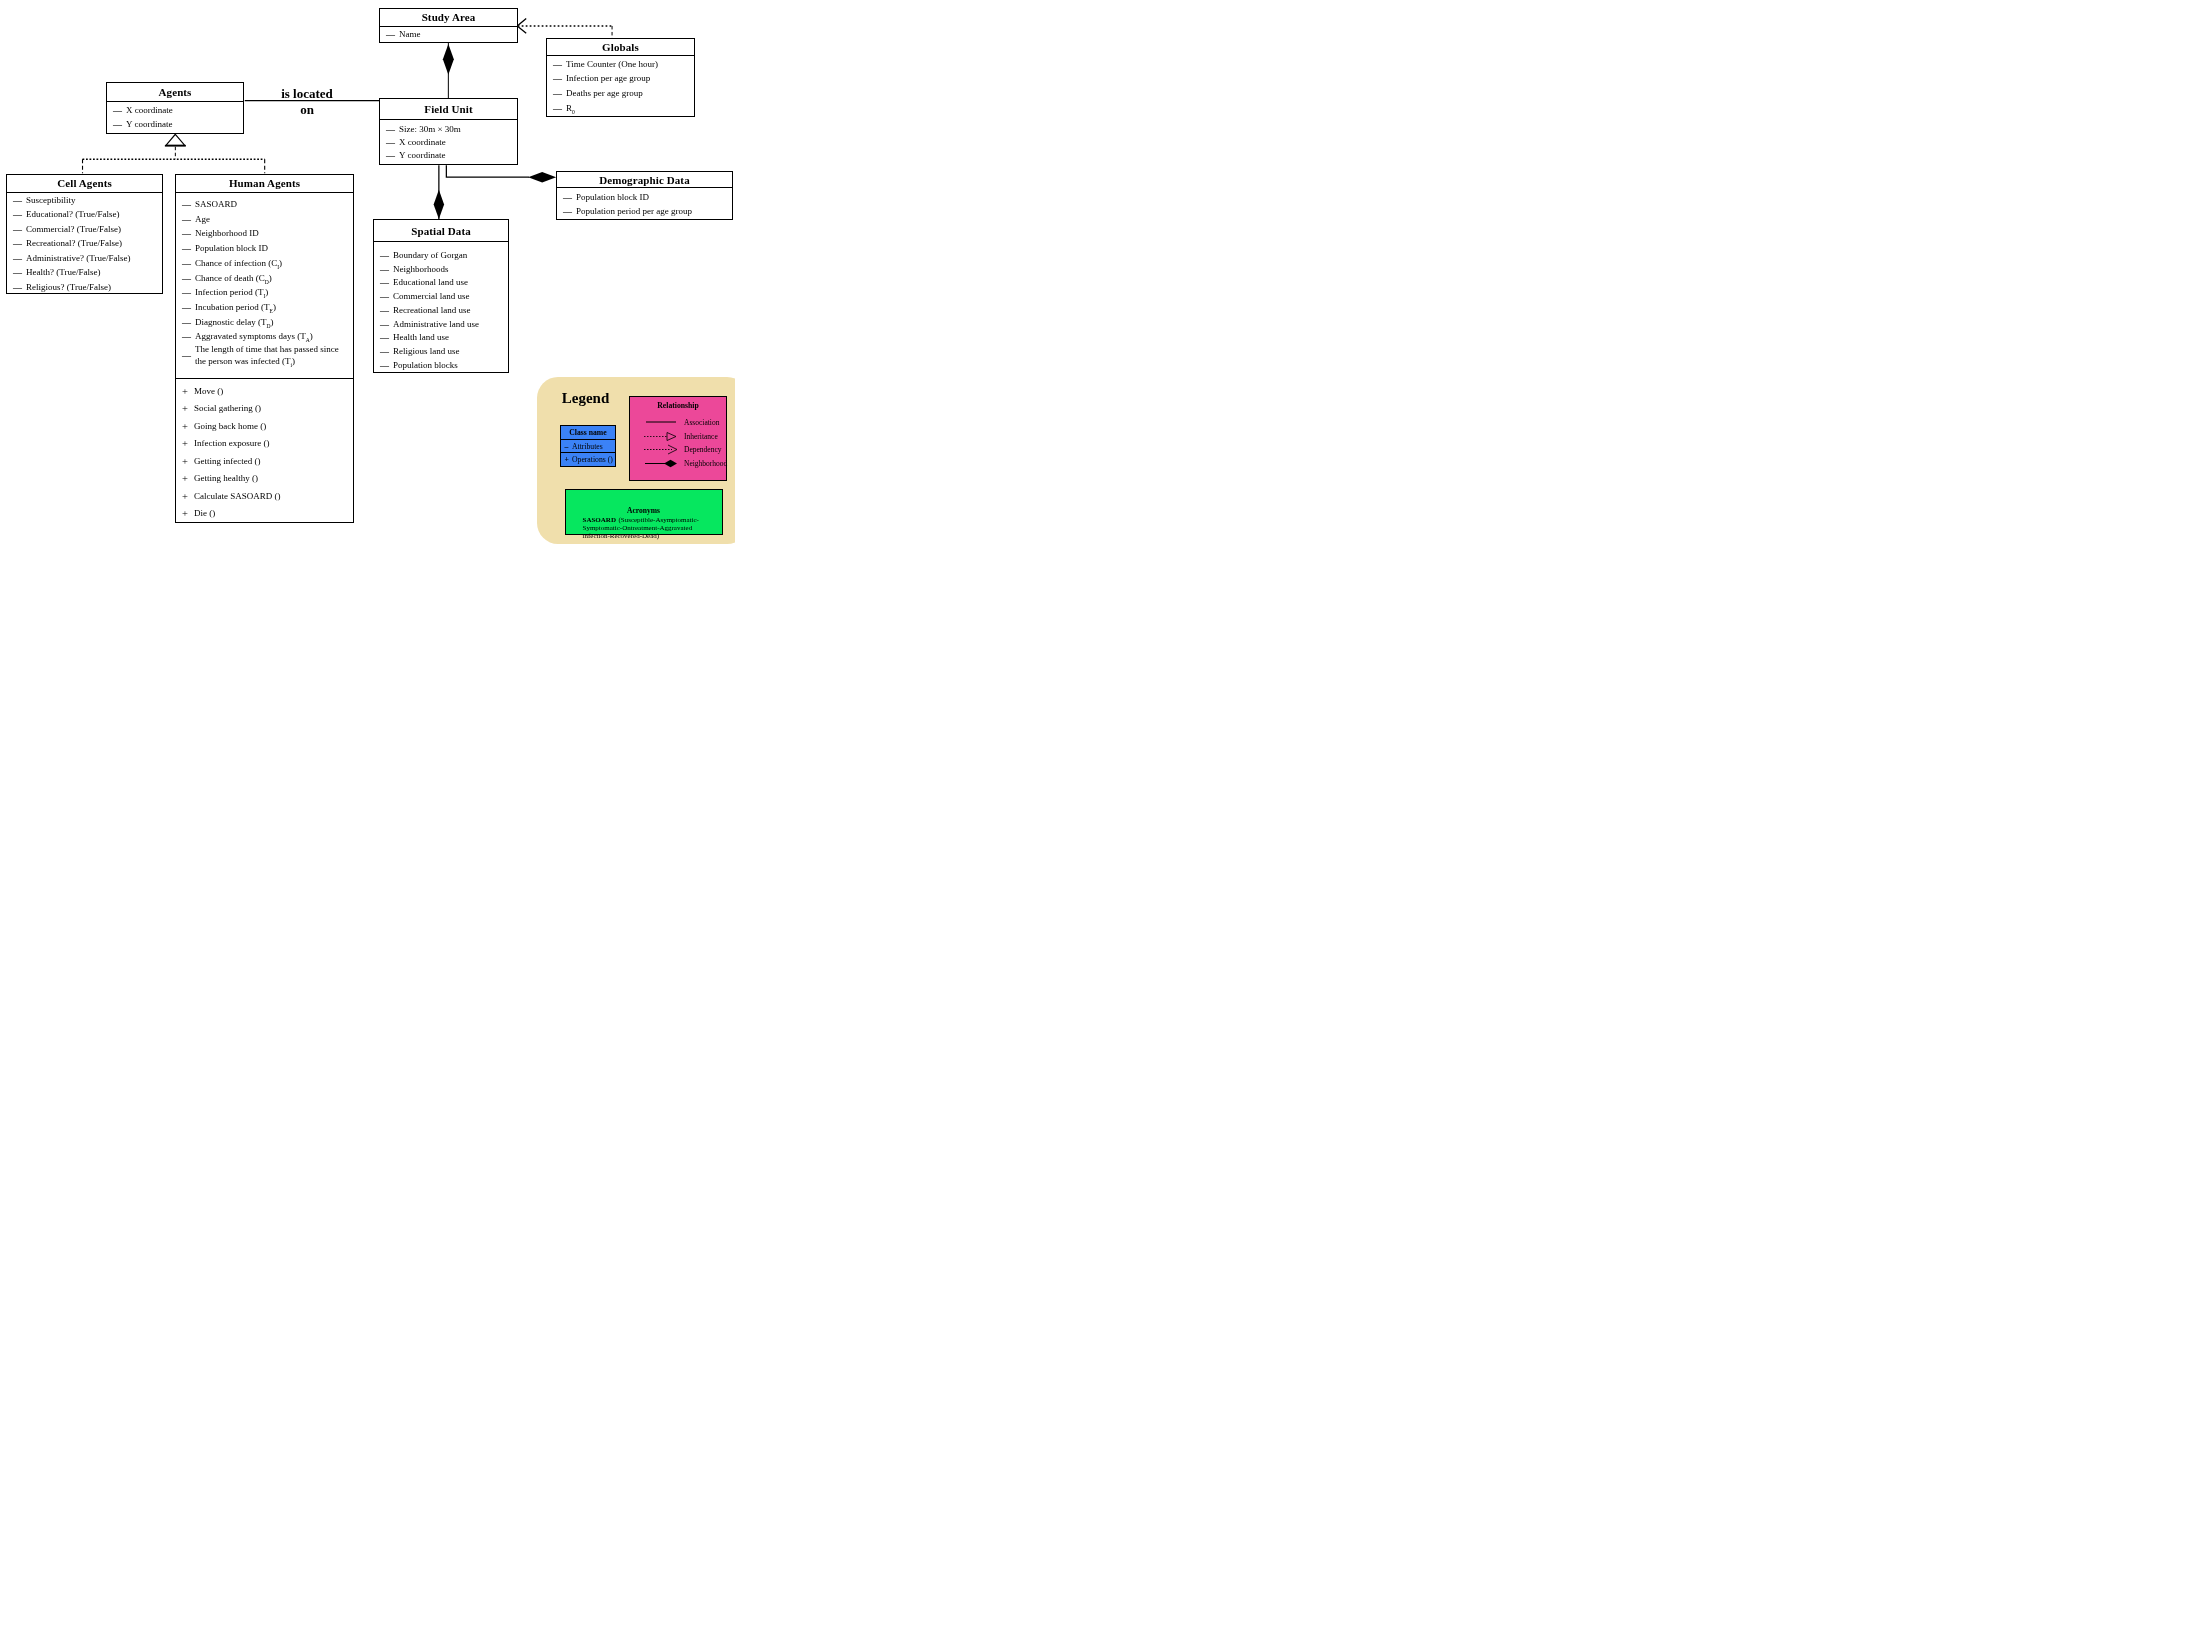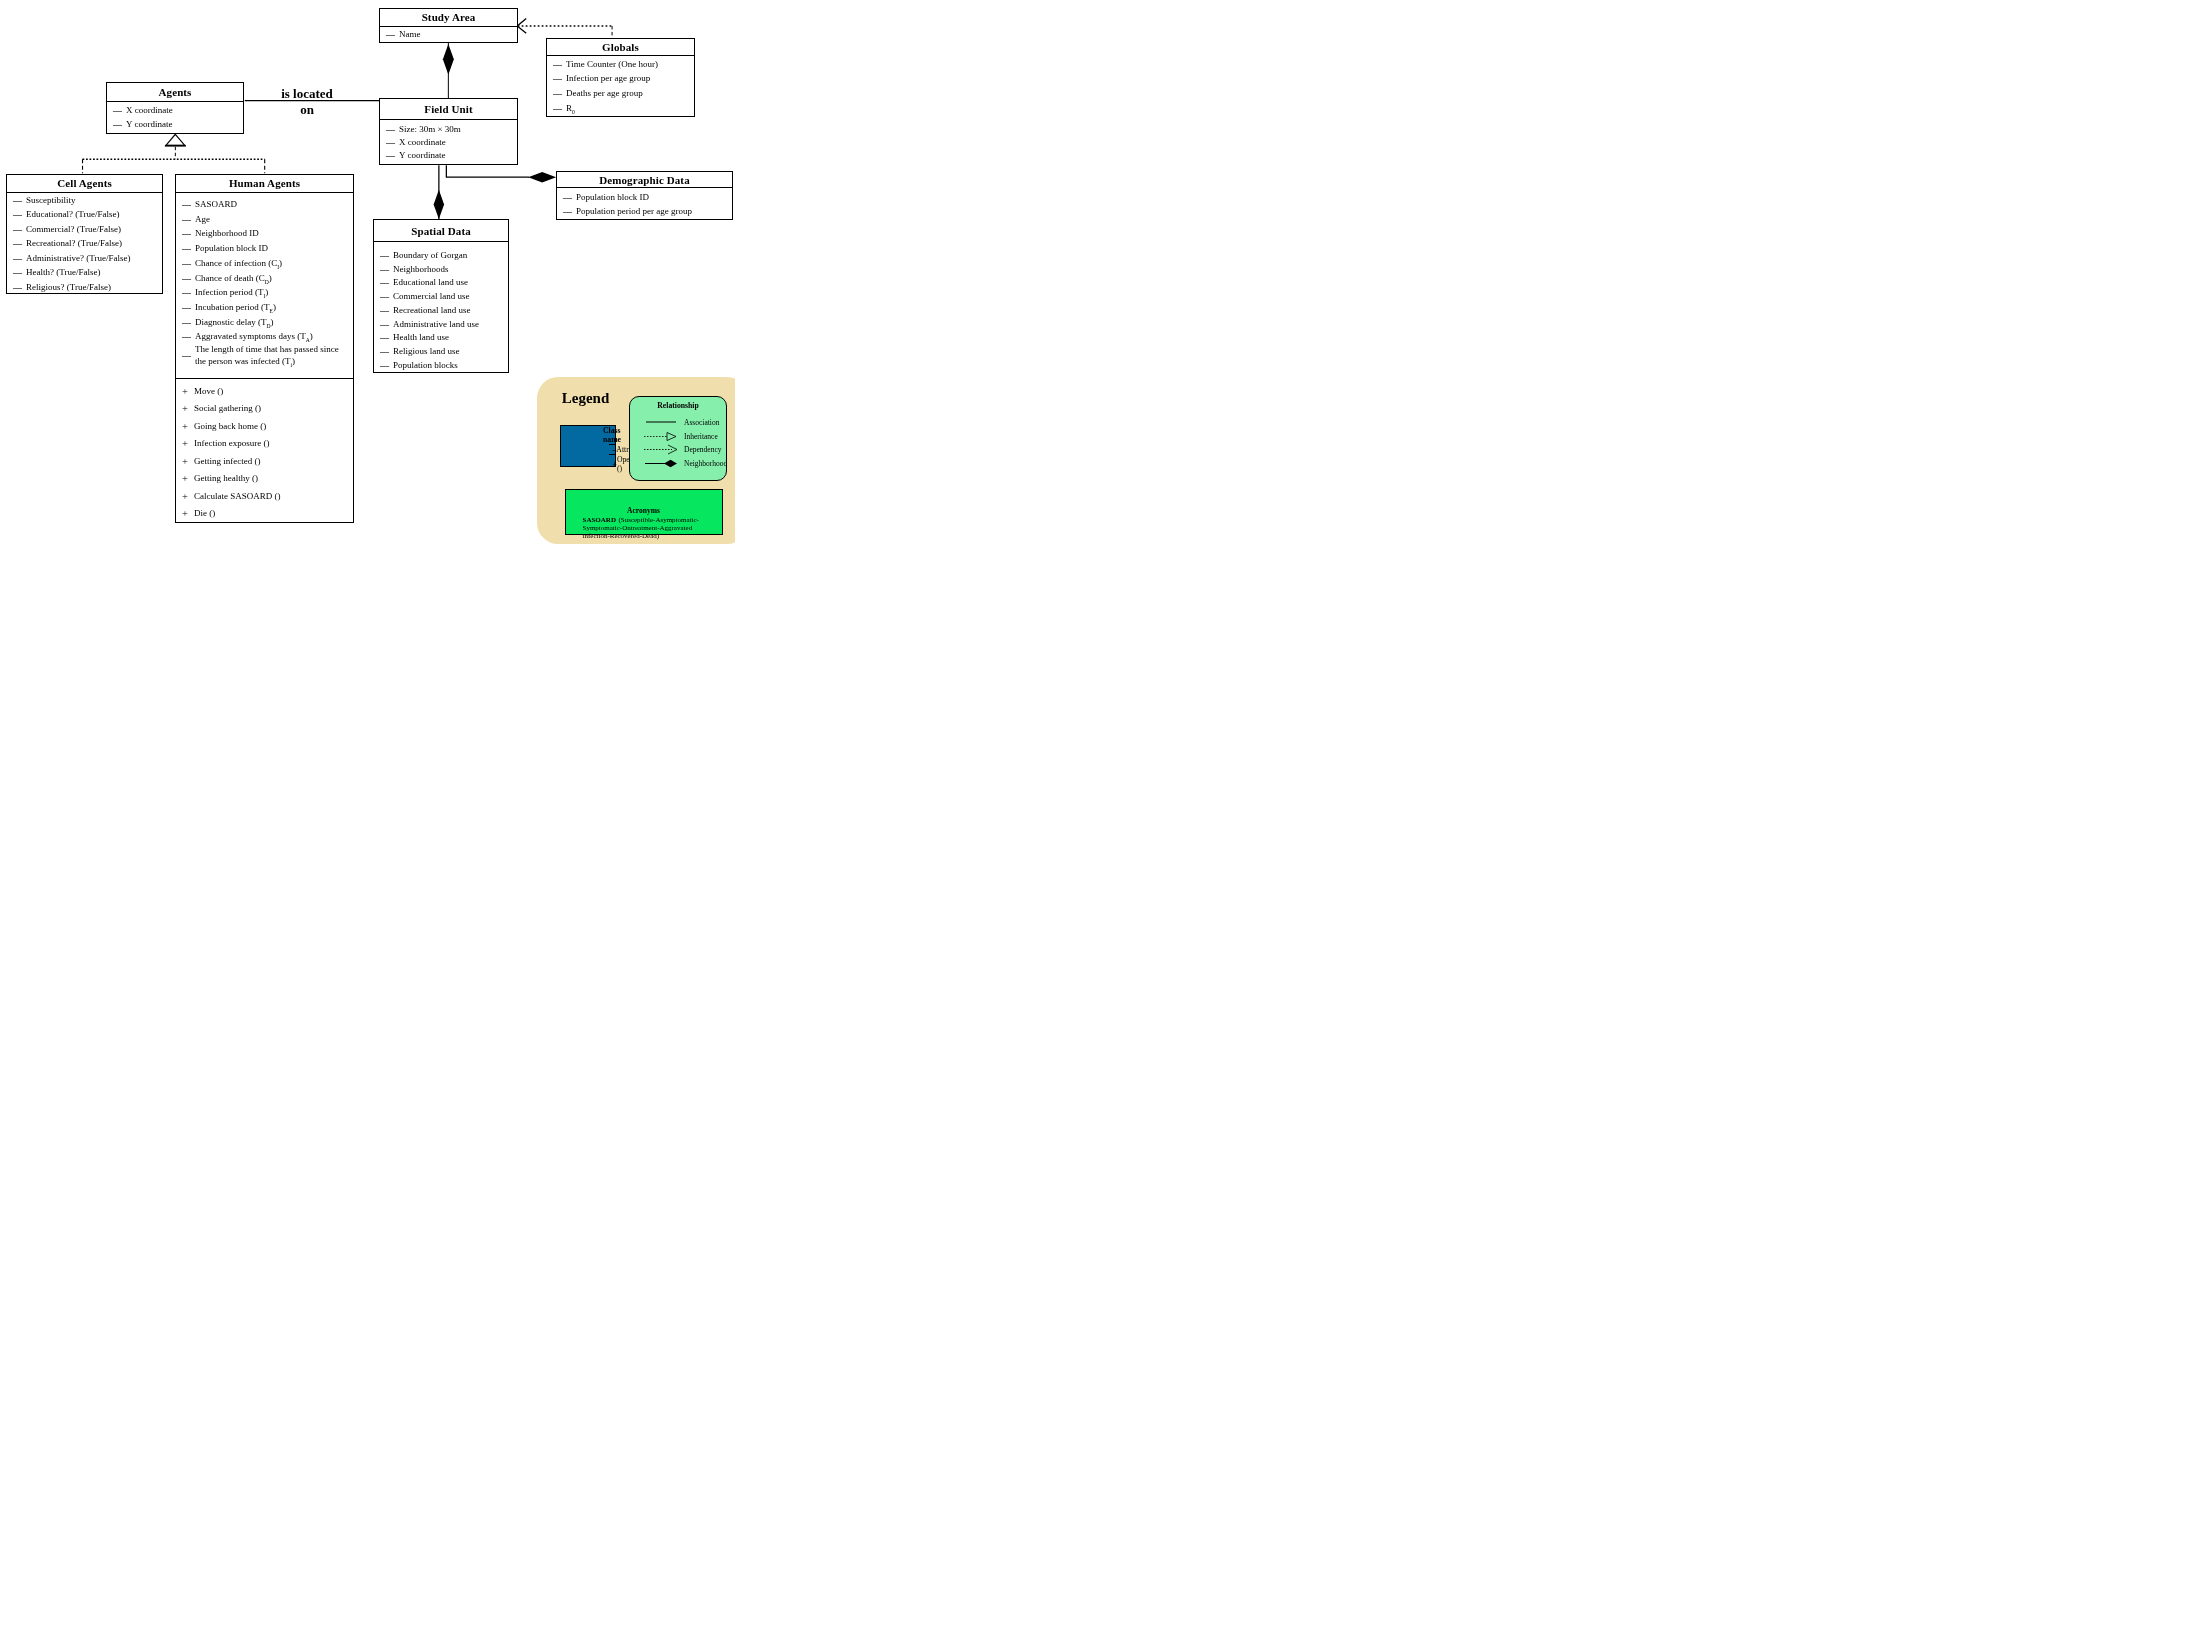--- a/index.html
+++ b/index.html
@@ -348,35 +348,35 @@
         <div class="row">
           <span class="pfx">—</span>
           <span class="txt"><span>Population period per age group</span></span>
         </div>
       </div>
   </div>
 
   <div id="legend" style="background: rgb(240, 223, 172); margin-left: 20px;">
     <div id="legend-title"><span>Legend</span></div>
 
-    <div id="legend-classbox" style="background: #0369a1; padding-left: 48px;">
+    <div id="legend-classbox" style="background: #3b82f6;">
       <div class="lc-title">
           <span>Class name</span>
         </div>
       <div class="lc-row mid">
         <span class="lc-pfx"><span>–</span></span>
         <span><span>Attributes</span></span>
       </div>
       <div class="lc-row">
         <span class="lc-pfx"><span>+</span></span>
         <span><span>Operations ()</span></span>
       </div>
     </div>
 
-    <div id="legend-relbox" style="background: #86efac; border-radius: 10px;">
+    <div id="legend-relbox" style="background: #ec4899;">
       <div class="rel-title"><span>Relationship</span></div>
       <div class="rel-rows">
         <div class="rel-row">
           <svg width="36" height="10" viewBox="0 0 72 20">
             <line x1="4" y1="10" x2="64" y2="10" stroke="#000" stroke-width="2"></line>
           </svg>
           <span class="rel-label"><span>Association</span></span>
         </div>
         <div class="rel-row">
           <svg width="36" height="11" viewBox="0 0 72 22">

